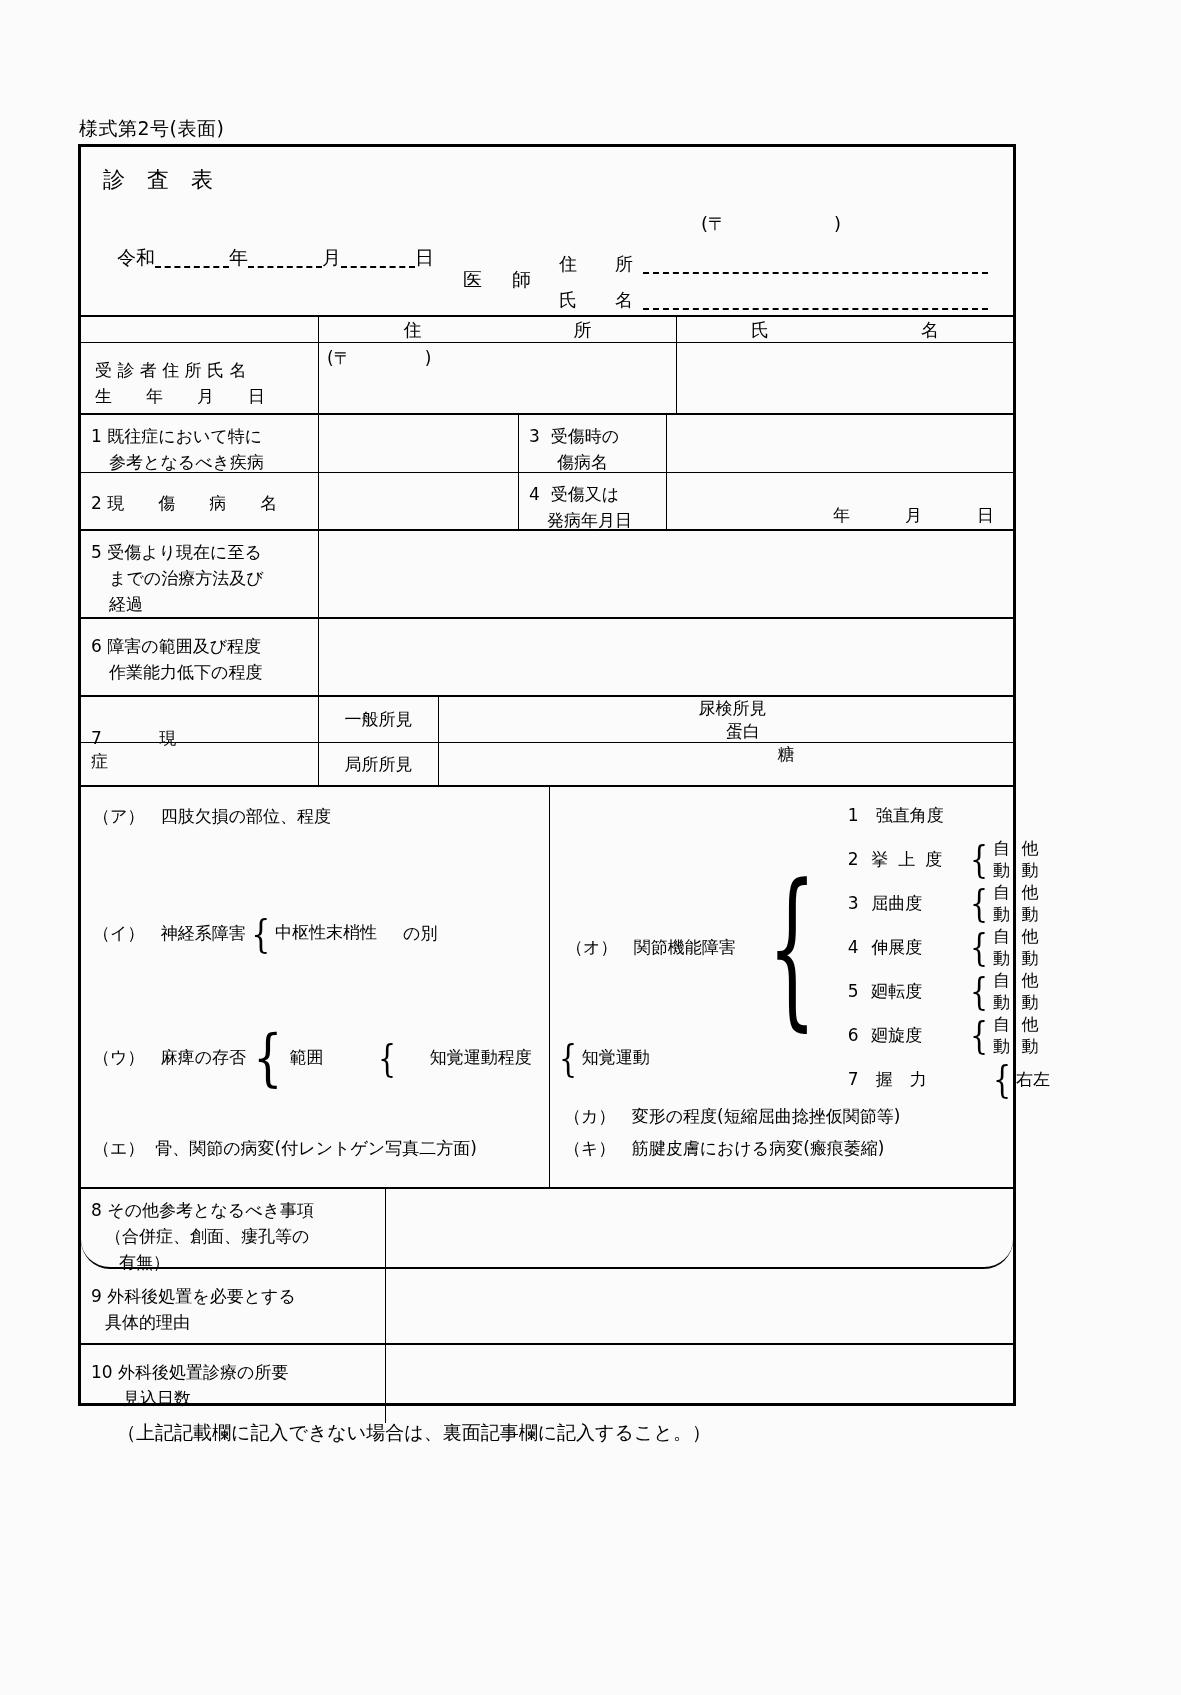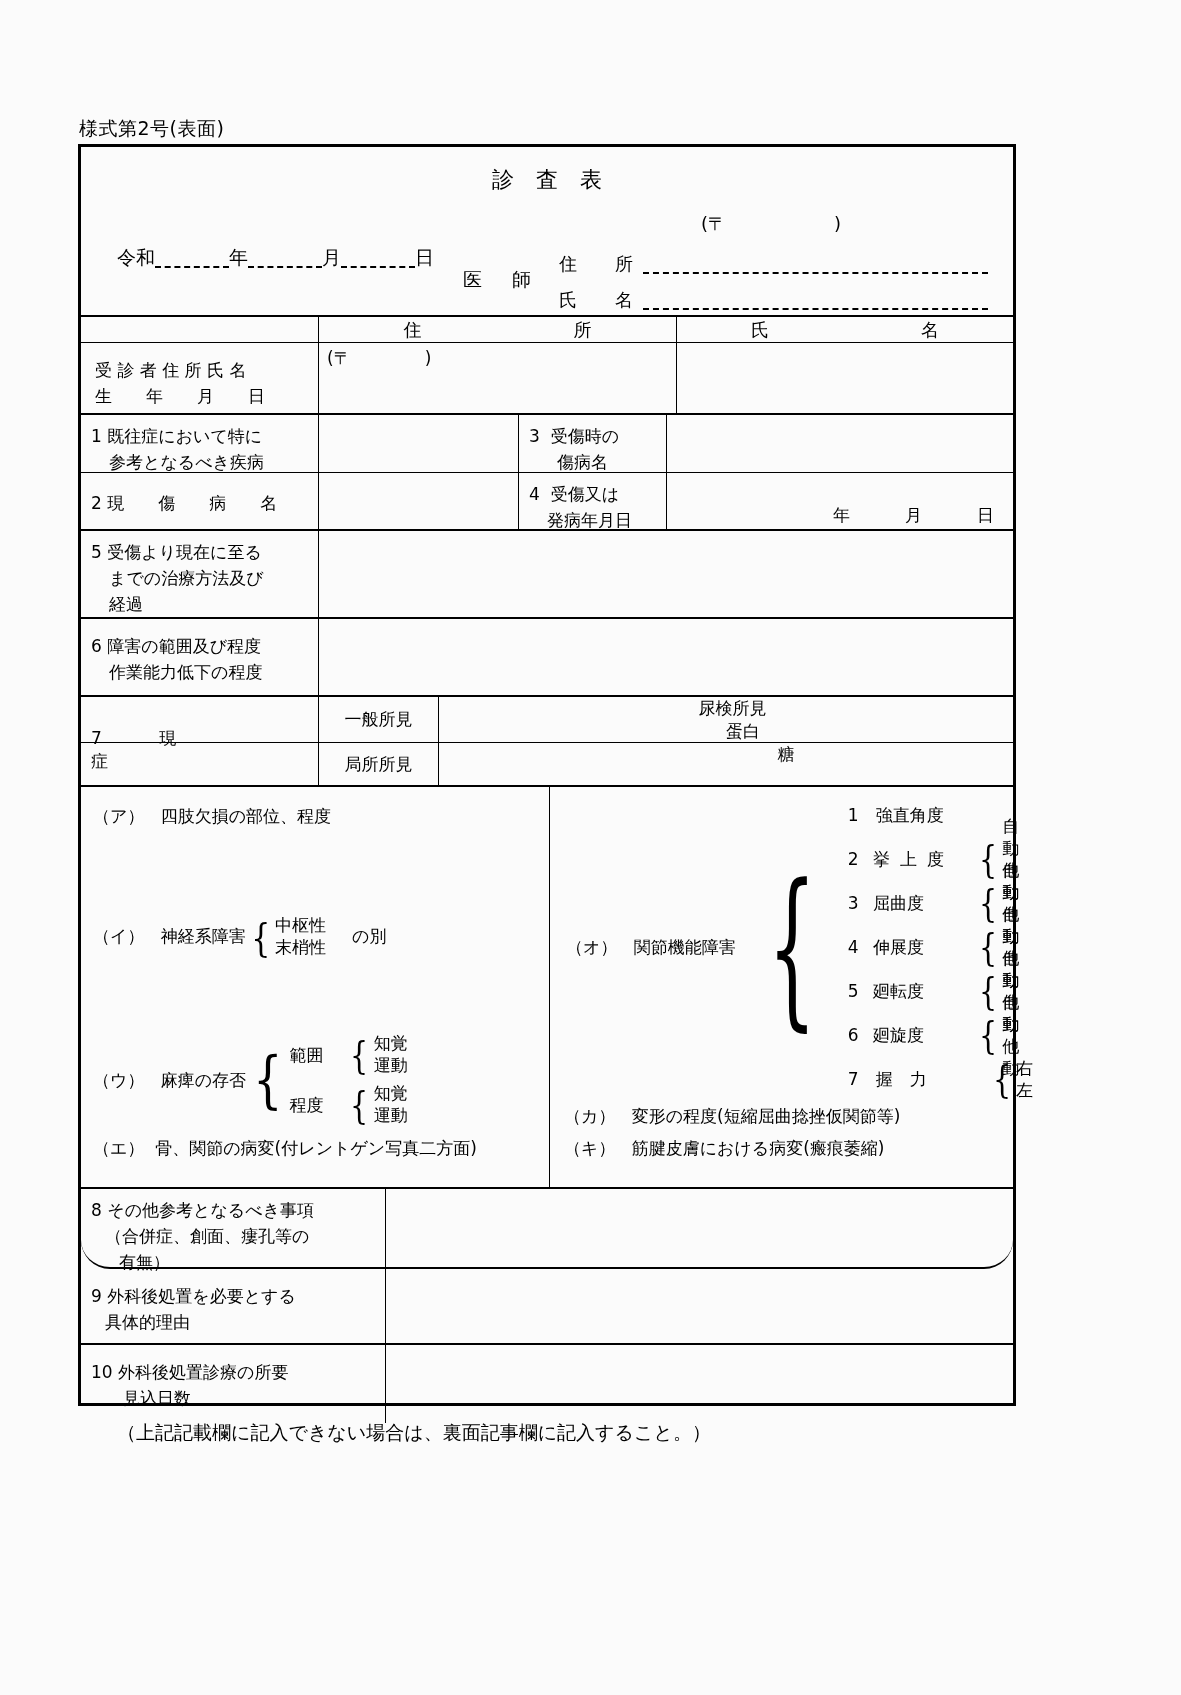--- a/index.html
+++ b/index.html
@@ -29,21 +29,21 @@
   .row{display:flex;box-sizing:border-box;}
   .b-b{border-bottom:1.5px solid #000;}
   .b-b-thick{border-bottom:2.5px solid #000;}
   .b-r{border-right:1.5px solid #000;}
   .cell{box-sizing:border-box;position:relative;}
 
   
   .hdr{height:168px;position:relative;}
   .doc-title{
     position:absolute;left:0;right:0;top:18px;
-    text-align:center;font-size:22px;letter-spacing:22px;
+    text-align:left;font-size:22px;letter-spacing:22px;
     text-indent:22px;
   }
   .date-line{
     position:absolute;left:36px;top:98px;
     font-size:19px;white-space:nowrap;
   }
   .dashed{
     display:inline-block;
     border-bottom:2.5px dashed #000;
     vertical-align:-4px;
@@ -127,30 +127,30 @@
     display:inline-block;
     font-family:"DejaVu Serif",serif;
     font-weight:300;
     transform:scaleX(.75);
     line-height:0.9;
     margin:0 2px;
   }
   .b2{font-size:40px;}
   .b2s{font-size:38px;}
   .b7{font-size:170px;transform:scaleX(.45);}
-  .stack{display:inline-flex;flex-direction:column;line-height:1.28;}
+  .stack{display:inline-flex;flex-direction:row;line-height:1.28;}
 
   
   .joint{position:absolute;left:10px;top:6px;right:0;display:flex;align-items:center;}
   .joint-name{width:192px;font-size:17px;white-space:nowrap;padding-left:6px;}
   .joint-list{display:flex;flex-direction:column;}
   .jrow{display:flex;align-items:center;height:44px;font-size:17px;}
   .jnum{width:28px;text-align:left;}
   .jtxt{width:112px;white-space:nowrap;}
-  .jsub{display:inline-flex;flex-direction:column;line-height:1.3;font-size:17px;}
+  .jsub{display:inline-flex;flex-direction:row;line-height:1.3;font-size:17px;}
   .sp-arm{letter-spacing:10px;}
 
   .ke{position:absolute;font-size:17px;white-space:nowrap;}
 
   
   .r8{height:80px;border-radius:29px;}
   .r9{height:76px;}
   .r10{height:78px;}
   .c8l{width:305px;}
   .c8r{flex:1;}
@@ -306,21 +306,21 @@
             <span>末梢性</span>
           </span>
           <span style="display:inline-block;width:26px;"></span>
           <span>の別</span>
         </div>
 
         <div class="it ih" style="left:12px;top:243px;">
           <span>（ウ）</span>&nbsp;&nbsp;&nbsp;<span>麻痺の存否</span>
           <span class="brace b2" style="font-size:62px;">{</span>
           <span class="stack" style="line-height:1.0;">
-            <span class="ih" style="height:50px;">
+            <span class="ih" style="height:50px;gap:28px;">
               <span style="width:56px;display:inline-block;">範囲</span>
               <span class="brace b2s">{</span>
               <span class="stack">
                 <span>知覚</span>
                 <span>運動</span>
               </span>
             </span>
             <span class="ih" style="height:50px;">
               <span style="width:56px;display:inline-block;">程度</span>
               <span class="brace b2s">{</span>

